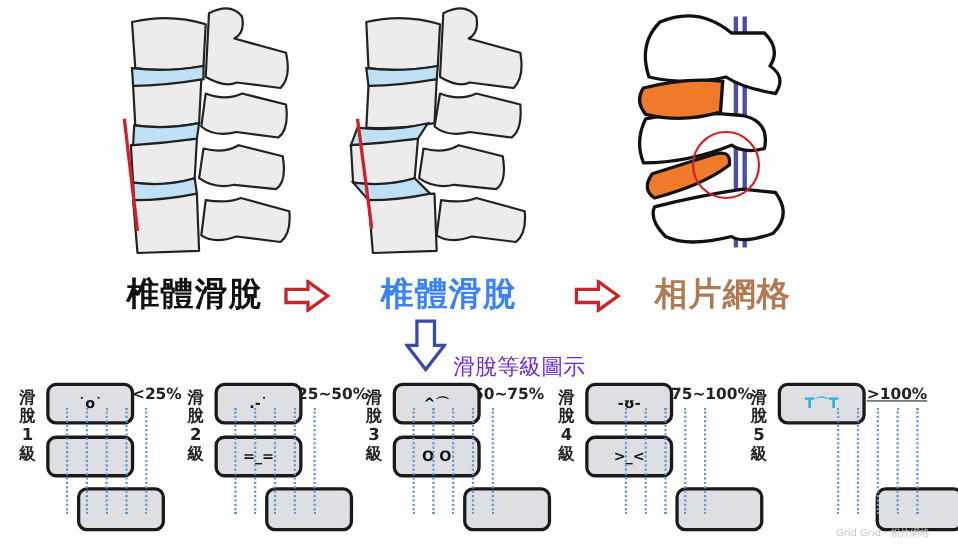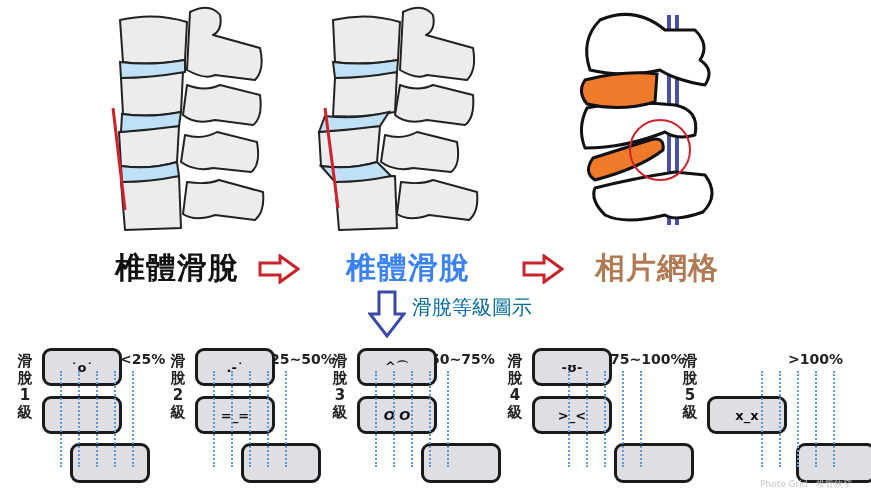--- a/index.html
+++ b/index.html
@@ -14,21 +14,21 @@
   .stage-label { position: absolute; top: 248px; font-size: 30px; font-weight: bold; letter-spacing: 1px; line-height: 40px; white-space: nowrap; }
   #label-normal { left: 115px; color: #111111; }
   #label-slip { left: 346px; color: #3b82f6; }
   #label-stenosis { left: 595px; color: #b07a52; }
 
   .arrow-right { position: absolute; top: 254px; width: 42px; height: 30px; }
   #arrow-1 { left: 258px; }
   #arrow-2 { left: 522px; }
 
   #arrow-down { position: absolute; left: 368px; top: 290px; width: 38px; height: 48px; }
-  #grade-title { position: absolute; left: 412px; top: 294px; font-size: 20px; color: #0369a1; white-space: nowrap; }
+  #grade-title { position: absolute; left: 412px; top: 320px; font-size: 20px; color: #6d28d9; white-space: nowrap; }
 
   .grade { position: absolute; top: 345px; width: 165px; height: 150px; }
   .grade-vlabel { position: absolute; left: 0; top: 8px; width: 20px; font-size: 15px; font-weight: bold; color: #222; line-height: 17px; text-align: center; }
   .grade-pct { position: absolute; top: 6px; font-size: 14px; font-weight: bold; color: #222; white-space: nowrap; }
   .vert { position: absolute; width: 80px; height: 38px; background: #dedfe3; border: 3px solid #1a1a1a; border-radius: 9px; }
   .face { position: absolute; left: 0; top: 0; width: 100%; height: 100%; }
   .dot-line { position: absolute; top: 0; width: 0; border-left: 2px dotted #5b9bd5; }
 
   #watermark { position: absolute; left: 760px; top: 478px; font-size: 9px; color: #c8c8c8; white-space: nowrap; }
 </style>
@@ -150,21 +150,21 @@
       <div class="grade-vlabel">
         <div>滑</div>
         <div>脫</div>
         <div>3</div>
         <div>級</div>
       </div>
       <div class="grade-pct" style="left: 100px;">50~75%</div>
       <div class="vert" style="left: 27px; top: 3px;">
         <div class="face" style="display: flex; align-items: center; justify-content: center; font-size: 13px; color: rgb(17, 17, 17); font-weight: bold;">^⌒</div>
       </div>
-      <div class="vert" style="left: 27px; top: 51px; font-style: italic;">
+      <div class="vert" style="left: 27px; top: 51px;">
         <div class="face" style="display: flex; align-items: center; justify-content: center; font-size: 13px; color: rgb(17, 17, 17); font-weight: bold;">O O</div>
       </div>
       <div class="vert" style="left: 91px; top: 98px; height: 40px;"></div>
       <div class="dot-line" style="left: 45px; top: 26px; height: 96px;"></div>
       <div class="dot-line" style="left: 63px; top: 26px; height: 96px;"></div>
       <div class="dot-line" style="left: 81px; top: 26px; height: 96px;"></div>
       <div class="dot-line" style="left: 99px; top: 26px; height: 96px;"></div>
       <div class="dot-line" style="left: 117px; top: 26px; height: 96px;"></div>
     </div>
     <div class="grade" style="left: 505px;">
@@ -188,26 +188,26 @@
       <div class="dot-line" style="left: 117px; top: 26px; height: 96px;"></div>
       <div class="dot-line" style="left: 135px; top: 26px; height: 96px;"></div>
     </div>
     <div class="grade" style="left: 680px;">
       <div class="grade-vlabel">
         <div>滑</div>
         <div>脫</div>
         <div>5</div>
         <div>級</div>
       </div>
-      <div class="grade-pct" style="left: 108px;">&gt;100%</div>
-      <div class="vert" style="left: 27px; top: 51px;">
-        <div class="face" style="display: flex; align-items: center; justify-content: center; font-size: 13px; color: rgb(17, 17, 17); font-weight: bold;">x_x</div>
+      <div class="grade-pct" style="left: 108px; text-decoration: underline;">&gt;100%</div>
+      <div class="vert" style="left: 27px; top: 3px;">
+        <div class="face" style="display: flex; align-items: center; justify-content: center; font-size: 13px; color: rgb(41, 182, 214); font-weight: bold;">T⌒T</div>
       </div>
       <div class="vert" style="left: 116px; top: 98px; height: 40px;"></div>
       <div class="dot-line" style="left: 81px; top: 26px; height: 96px;"></div>
       <div class="dot-line" style="left: 99px; top: 26px; height: 96px;"></div>
       <div class="dot-line" style="left: 117px; top: 26px; height: 96px;"></div>
       <div class="dot-line" style="left: 135px; top: 26px; height: 96px;"></div>
       <div class="dot-line" style="left: 153px; top: 26px; height: 96px;"></div>
     </div>
   </div>
 
-<div id="watermark">Photo Grid · 椎管狹窄</div>
+<div id="watermark">Grid Grid · 相片網格</div>
 
 </body></html>

